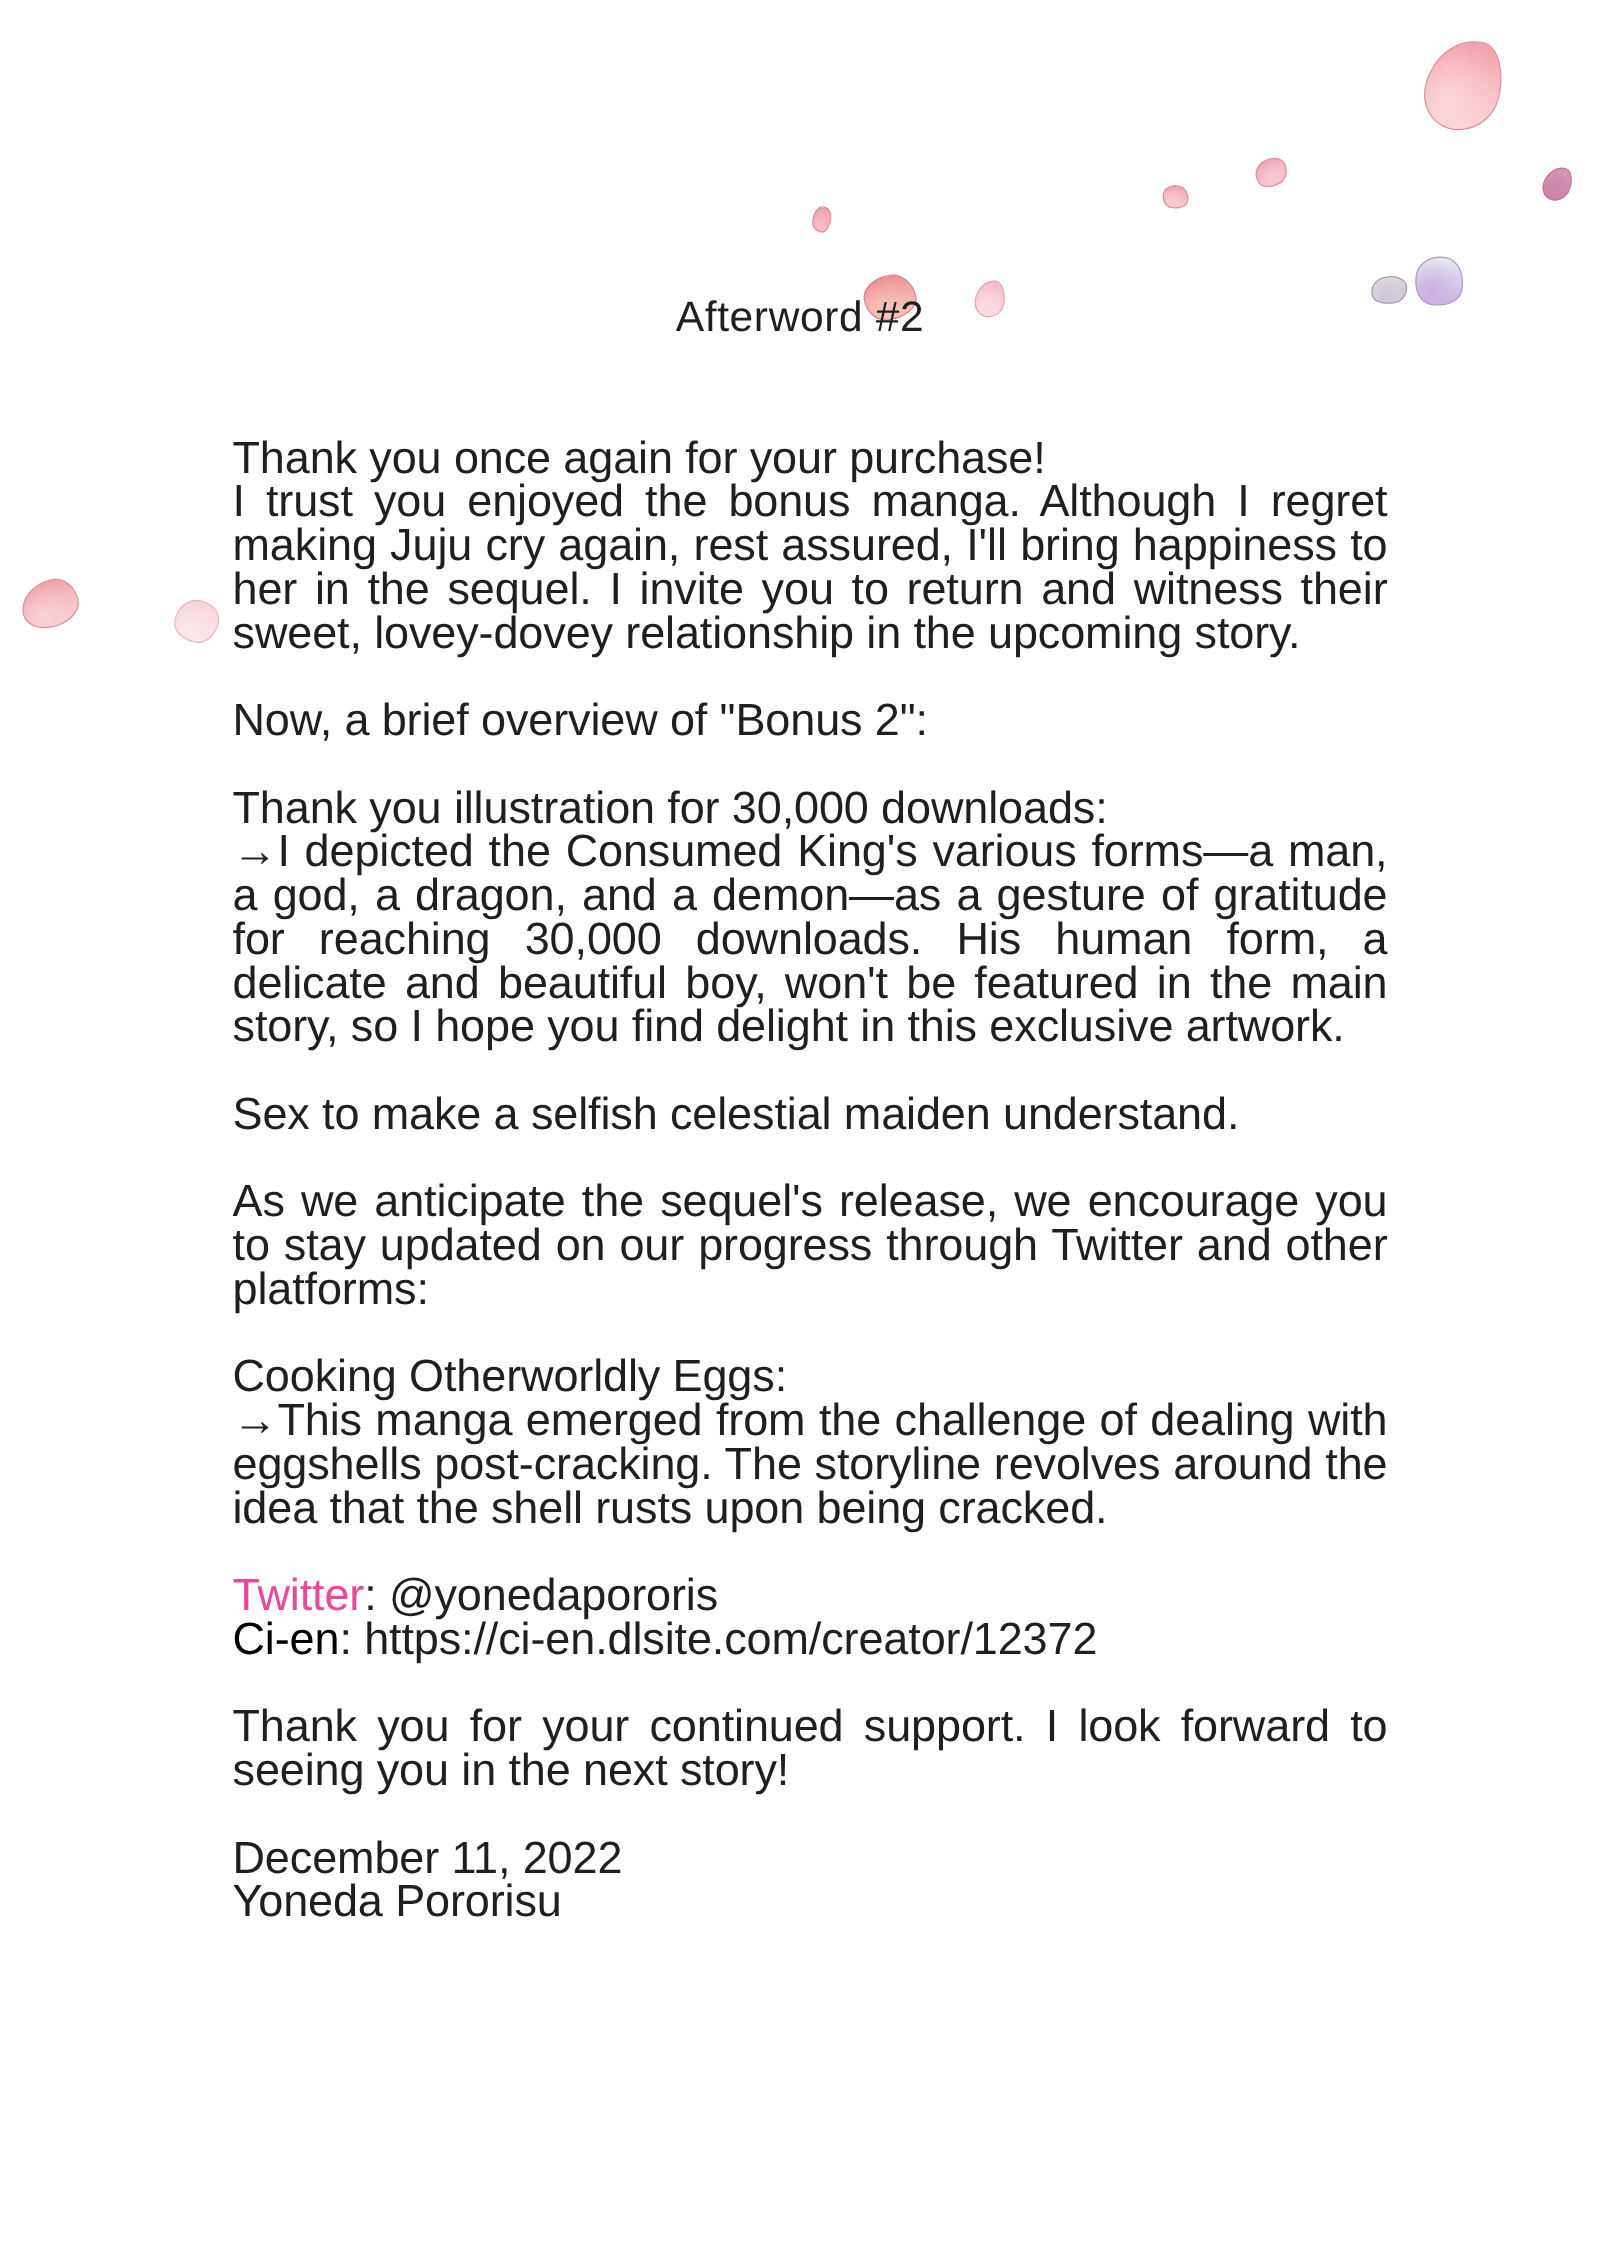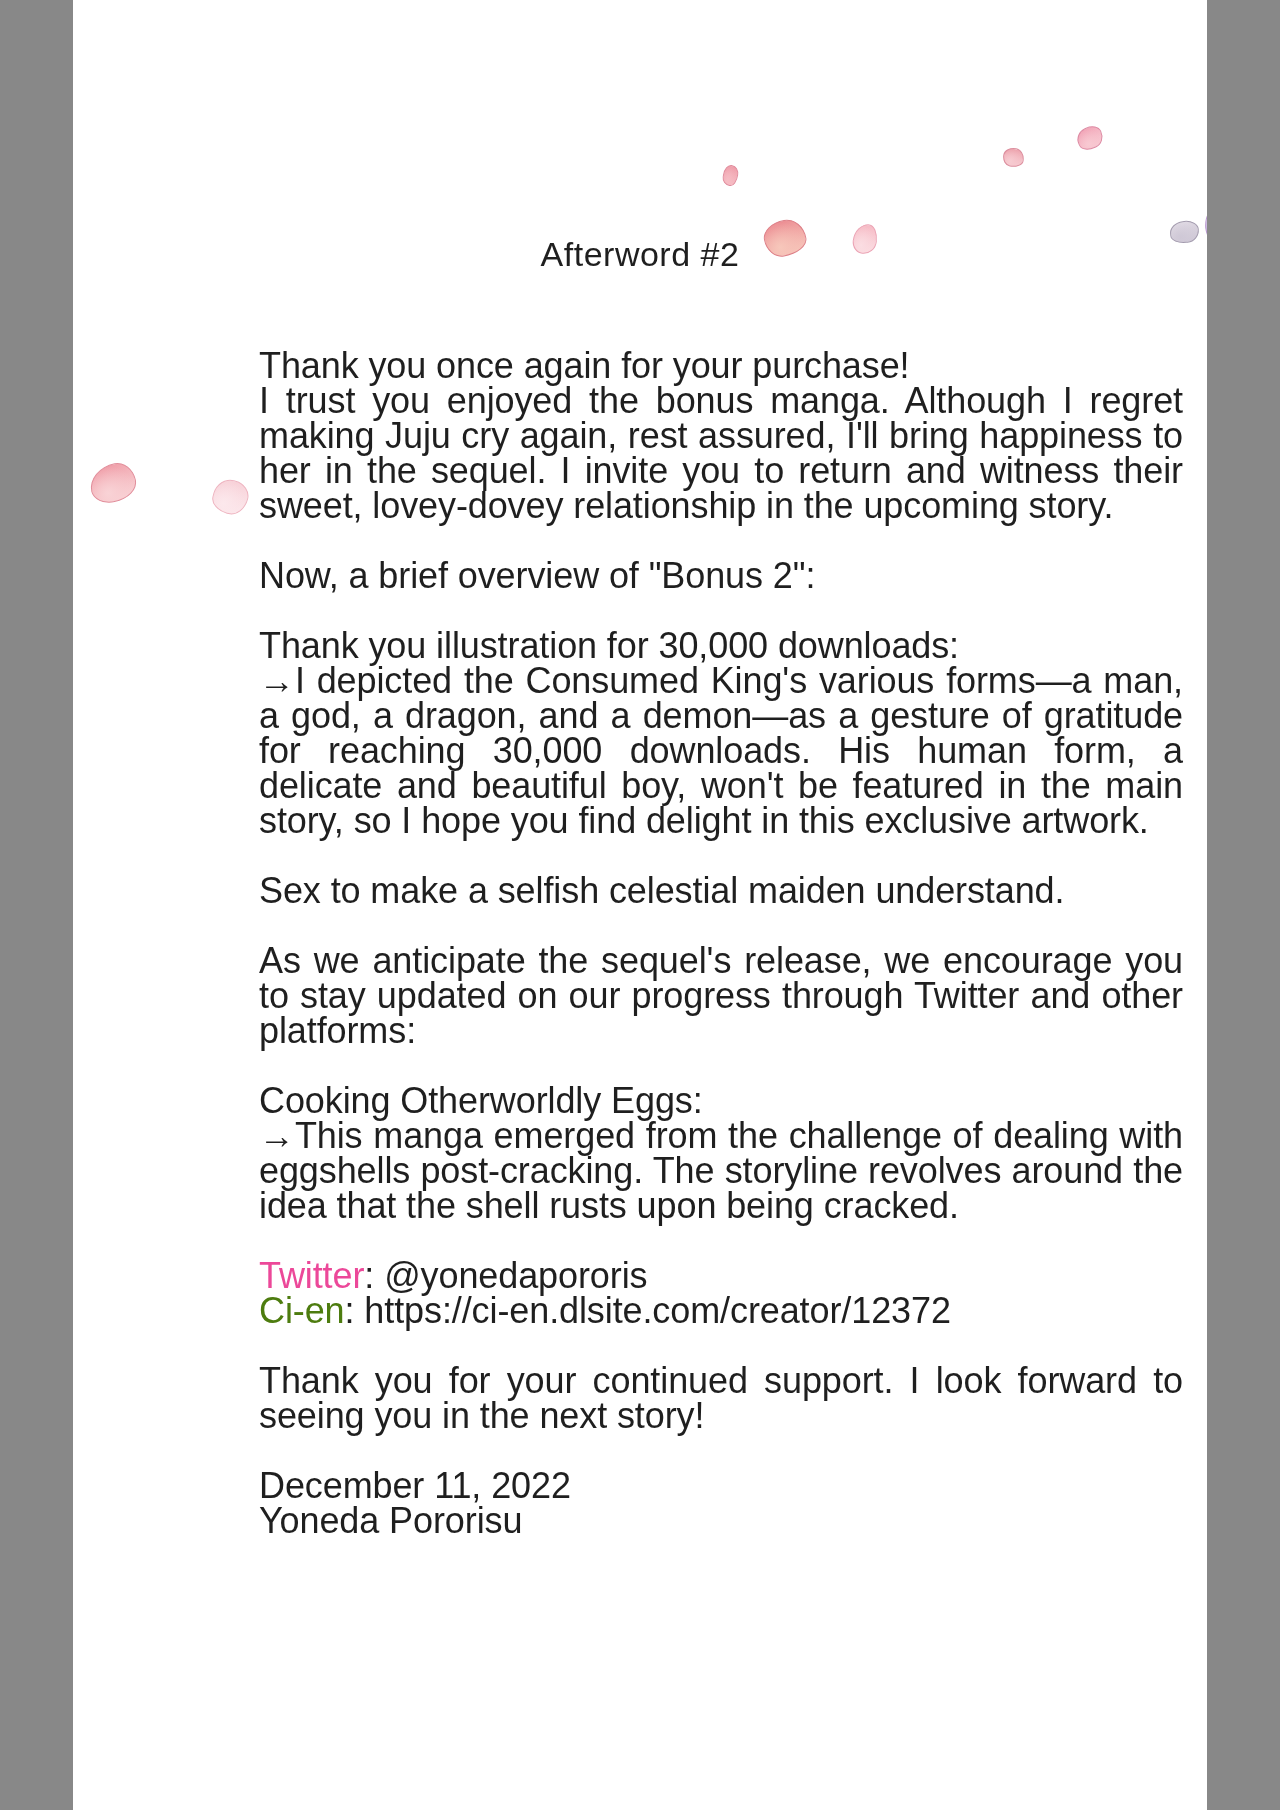--- a/index.html
+++ b/index.html
@@ -1,19 +1,19 @@
 <!DOCTYPE html>
 <html><head>
 <meta charset="utf-8">
 <style>
   html,body{margin:0;padding:0;}
   body{background:#888;}
   .page{
     position:relative;
-    width:1134px;
+    width:1280px;
     height:1810px;
     margin:0 auto;
     background:#ffffff;
     overflow:hidden;
     font-family:"Liberation Sans", sans-serif;
     color:#1f1f1f;
   }
   .petal{
     position:absolute;
     pointer-events:none;
@@ -91,21 +91,21 @@
     <p class="para">
       <span class="own-line">Cooking Otherworldly Eggs:</span>
       <span>→This manga emerged from the challenge of dealing with eggshells post-cracking. The storyline revolves around the idea that the shell rusts upon being cracked.</span>
     </p>
 
     <p class="para">
       <span class="own-line link-line">
         <span style="color: #ec4899;">Twitter</span><span class="dim">: </span><span>@yonedapororis</span>
       </span>
       <span class="own-line link-line">
-        <span style="color: #4d7c0f;">Ci-en</span><span class="dim">: </span><span>https://ci-en.dlsite.com/creator/12372</span>
+        <span style="color: #000000;">Ci-en</span><span class="dim">: </span><span>https://ci-en.dlsite.com/creator/12372</span>
       </span>
     </p>
 
     <p class="para">Thank you for your continued support. I look forward to seeing you in the next story!</p>
 
     <p class="para date-block">
       <span class="own-line">December 11, 2022</span>
       <span class="own-line">Yoneda Pororisu</span>
     </p>
 

